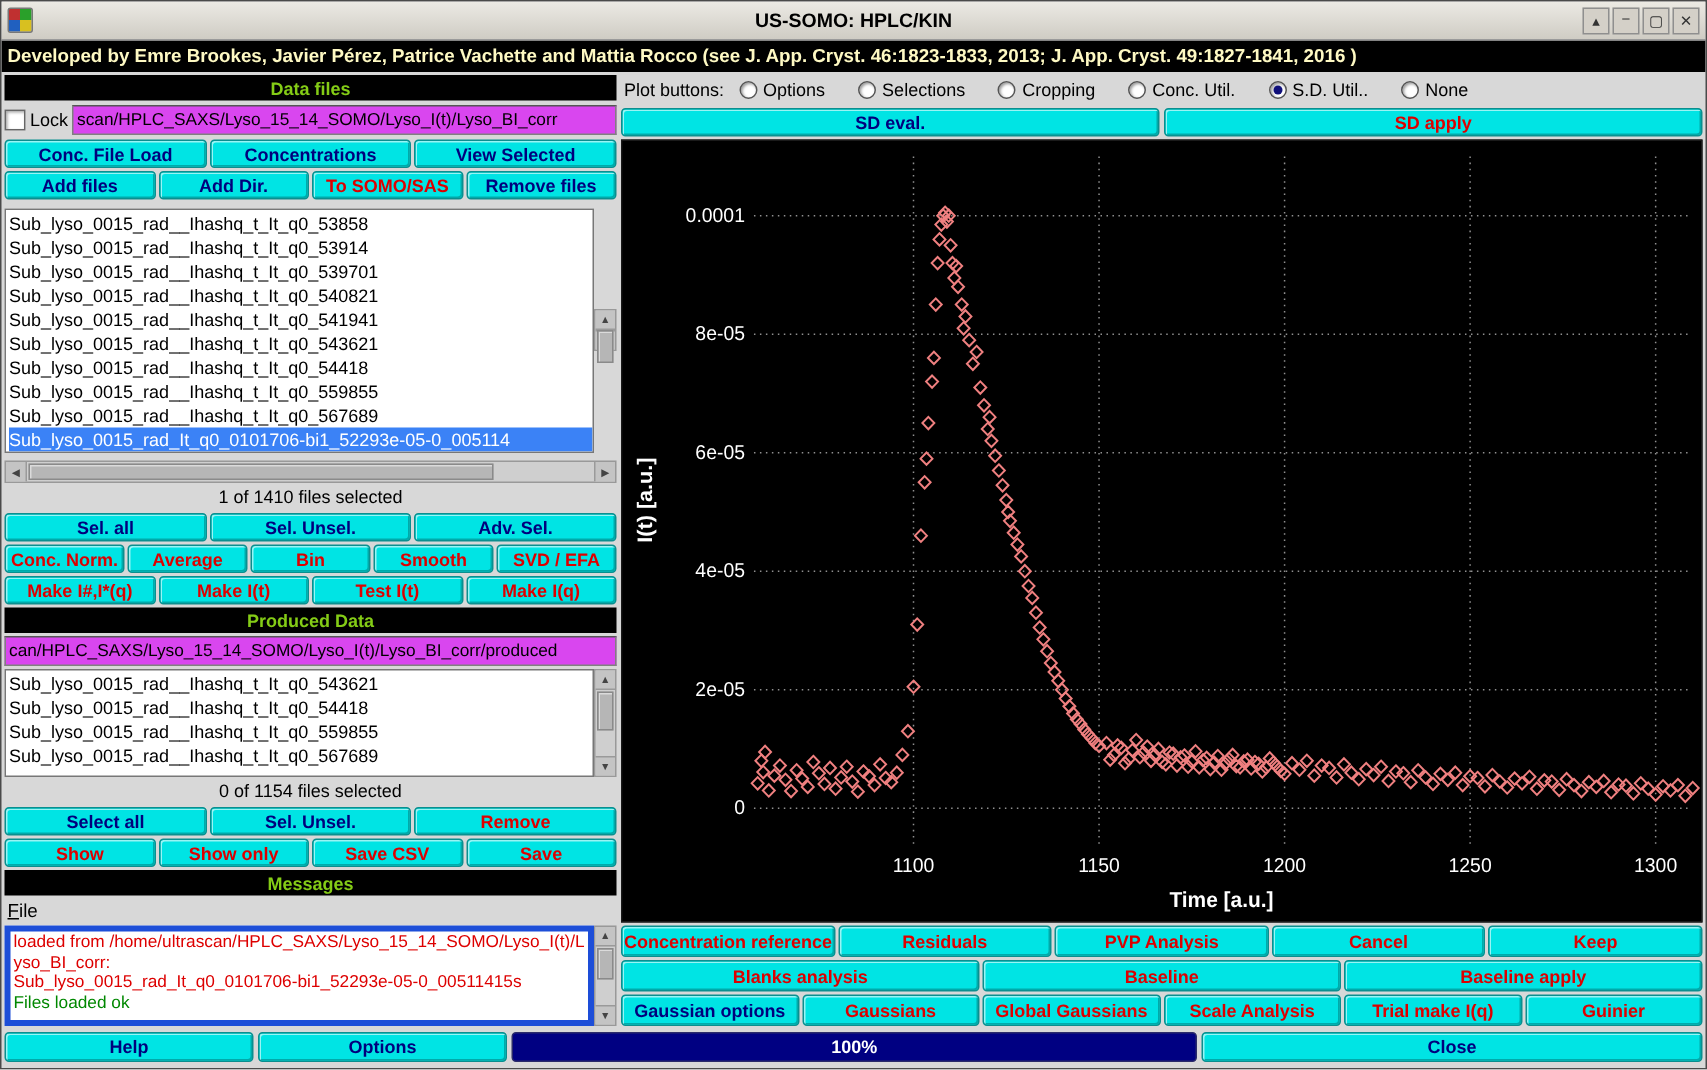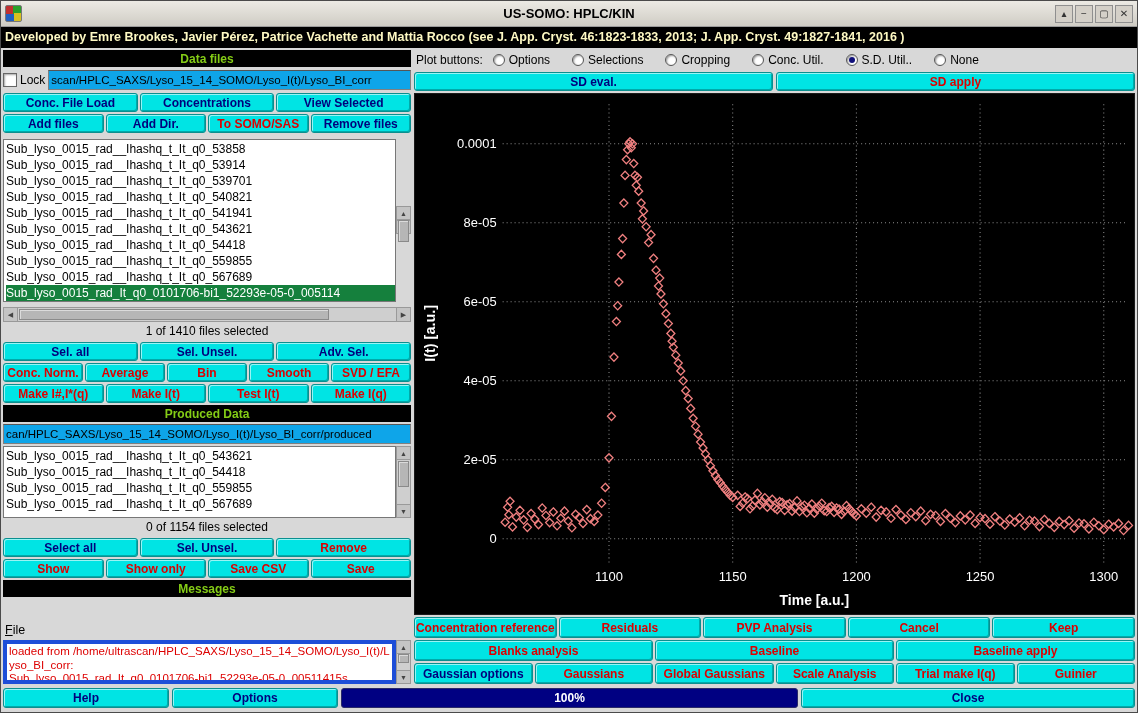--- a/index.html
+++ b/index.html
@@ -34,46 +34,46 @@
          font-weight:bold; font-size:12px; display:flex; align-items:center; justify-content:center;
          box-shadow: inset 1px 1px 0 rgba(255,255,255,.6), inset -1px -1px 0 rgba(0,100,100,.45);
          white-space:nowrap; overflow:hidden; cursor:default; }
   .btn.navy { color:#00007d; }
   .btn.red  { color:#dd0000; }
 
   .lockrow { display:flex; gap:3px; align-items:center; height:22px; }
   .checkbox { width:14px; height:14px; background:#fff; border:1px solid #666;
               box-shadow: inset 1px 1px 2px rgba(0,0,0,.35); }
   .locklabel { font-size:12px; }
-  .pathfield { flex:1; height:20px; background:#0ea5e9; border:1px solid #808080; border-top-color:#555;
+  .pathfield { flex:1; height:20px; background:#d946ef; border:1px solid #808080; border-top-color:#555;
                font-family:"Liberation Sans",sans-serif; font-size:11.5px; padding:0 2px; color:#000; }
 
   .listwrap { display:flex; }
   .listbox { flex:1; background:#fff; border:1px solid #777; overflow:hidden; padding:1px 0 0 2px; }
   .listbox .item { font-size:12px; line-height:16px; white-space:nowrap; color:#000; }
-  .listbox .item.sel { background:#15803d; color:#fff; }
+  .listbox .item.sel { background:#3b82f6; color:#fff; }
 
   .vscroll { width:15px; background:#cfcfcf; border:1px solid #999; display:flex; flex-direction:column; }
   .varrow { height:13px; font-size:7px; color:#444; display:flex; align-items:center; justify-content:center;
             background:#c4c4c4; border-bottom:1px solid #9a9a9a; }
   .varrow.down { border-top:1px solid #9a9a9a; border-bottom:none; }
   .vtrack { flex:1; position:relative; }
   .vthumb { position:absolute; left:1px; right:1px; background:#b6b6b6; border:1px solid #8a8a8a;
             box-shadow: inset 1px 1px 0 rgba(255,255,255,.5); }
   .hscroll { height:15px; background:#cfcfcf; border:1px solid #999; display:flex; }
   .harrow { width:14px; font-size:7px; color:#444; display:flex; align-items:center; justify-content:center;
             background:#c4c4c4; border-right:1px solid #9a9a9a; }
   .harrow.rt { border-left:1px solid #9a9a9a; border-right:none; }
   .htrack { flex:1; position:relative; }
   .hthumb { position:absolute; top:1px; bottom:1px; background:#b6b6b6; border:1px solid #8a8a8a;
             box-shadow: inset 1px 1px 0 rgba(255,255,255,.5); }
 
   .status { text-align:center; font-size:12px; color:#000; height:16px; }
 
-  .menulabel { font-size:12.5px; padding:1px 2px; height:16px;margin-top:23px; }
+  .menulabel { font-size:12.5px; padding:1px 2px; height:16px; }
   .menulabel::first-letter { text-decoration:underline; }
   .msgwrap { flex:1; display:flex; min-height:0; }
   .msgbox { flex:1; background:#fff; border:4px solid #1d4ed8; padding:1px 2px; overflow:hidden;
             font-size:11.5px; line-height:1.18; word-break:break-all; }
   .msgline { color:#dd0000; }
   .okline { color:#008800; }
 
   
   .plotctl { display:flex; align-items:center; font-size:12px; height:20px; padding:0 2px; }
   .plotctl .lbl { margin-right:10px; }

